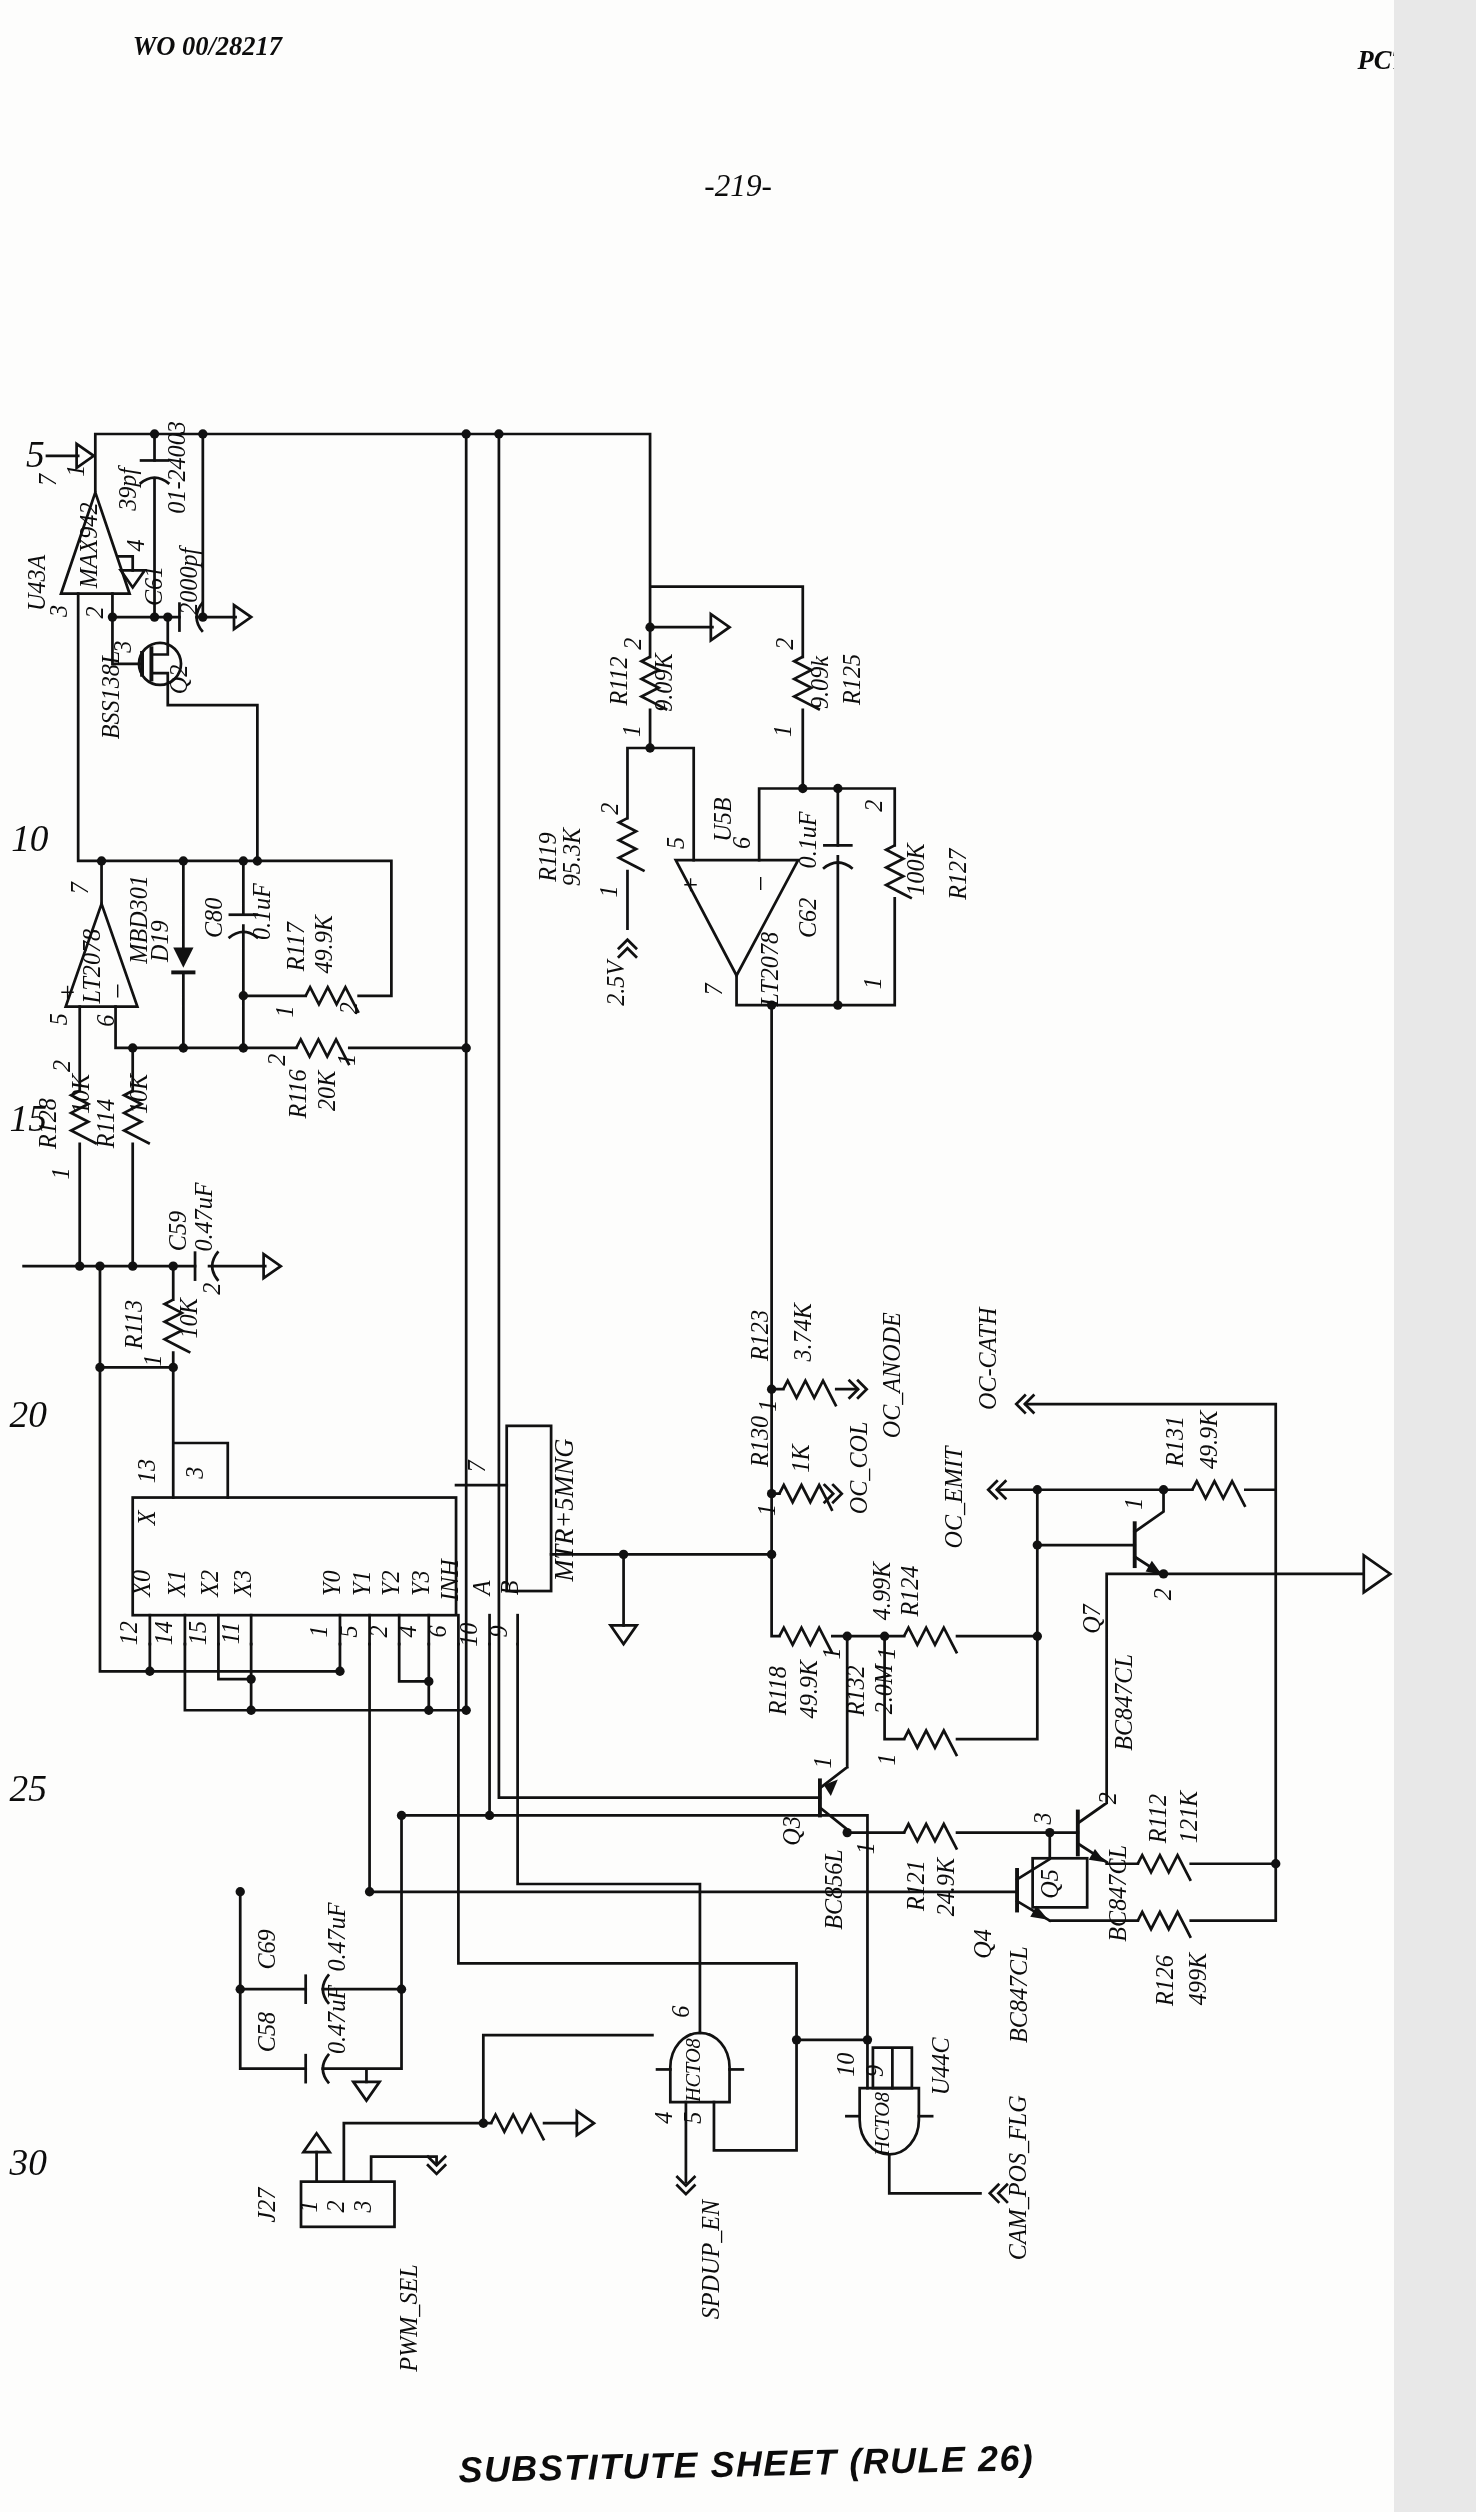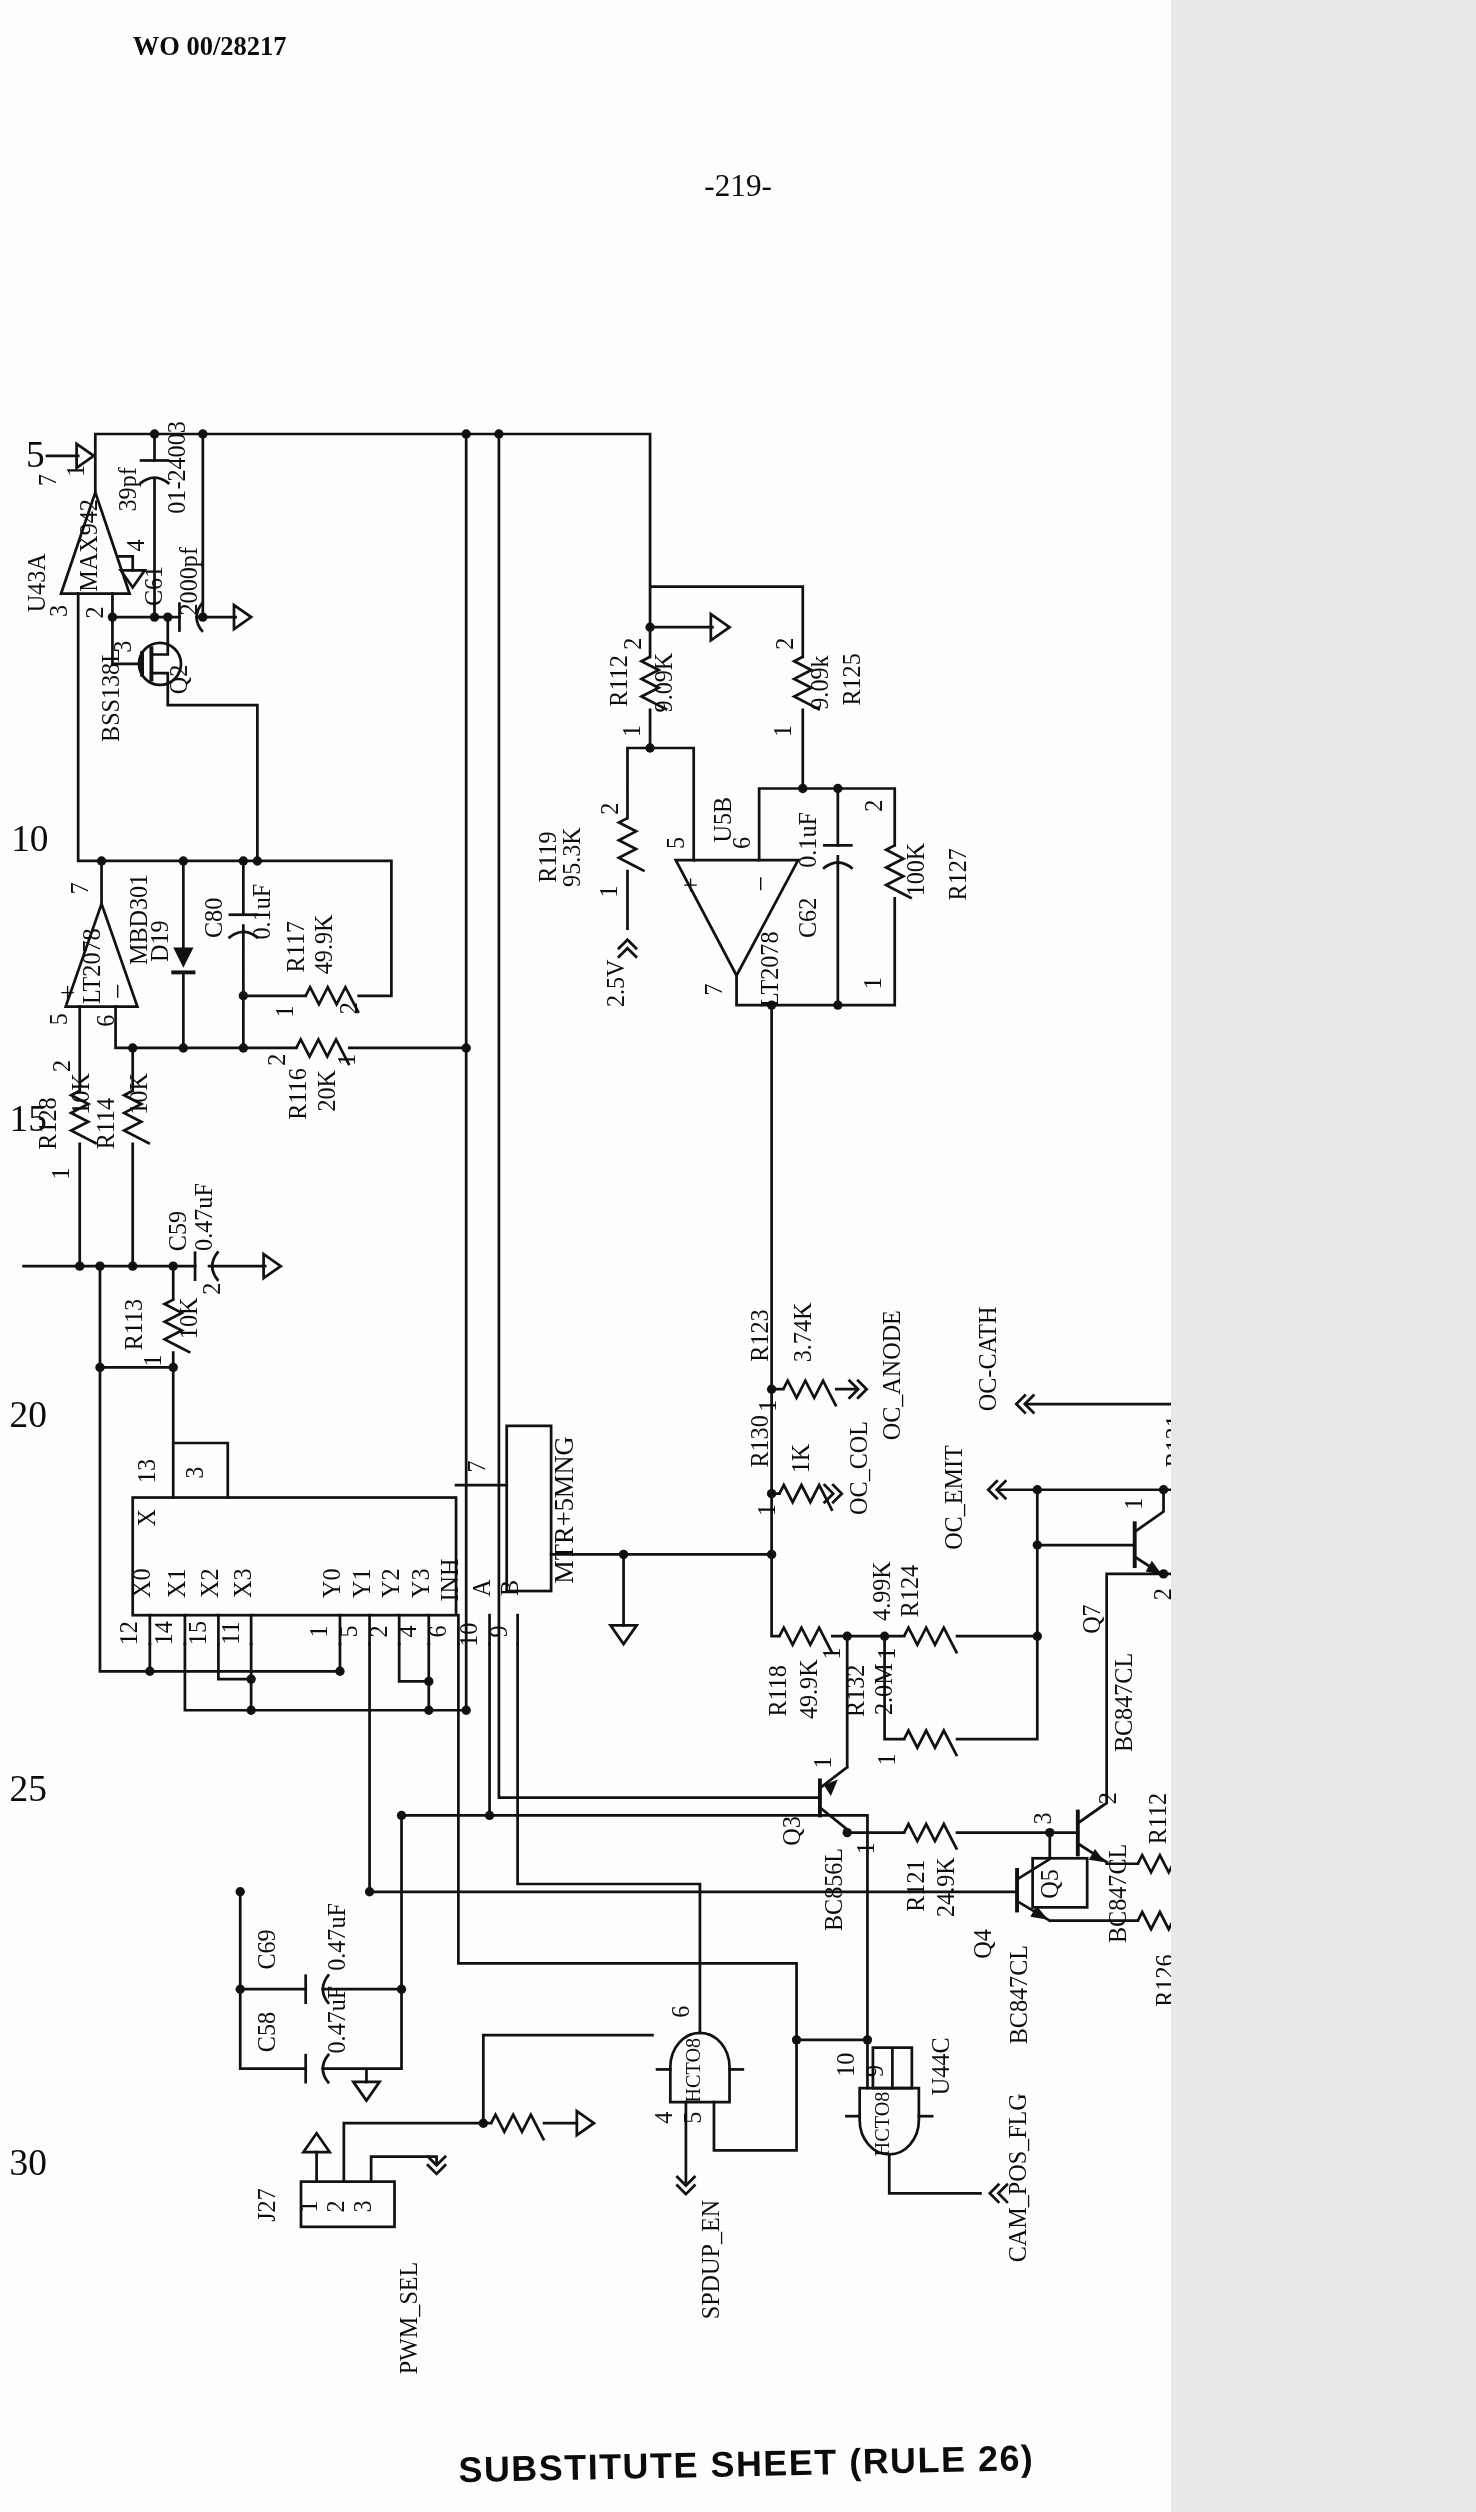--- a/index.html
+++ b/index.html
@@ -1,17 +1,17 @@
 <!DOCTYPE html>
 <html style="font-size:12.5px"><head>
 <meta charset="utf-8">
 <style>
   html,body{margin:0;padding:0;background:#e8e8e8;}
-  .page{position:relative;width:1171px;height:2512px;background:#fdfdfc;overflow:hidden;
-        font-family:"Liberation Serif", serif;}
+  .page{position:relative;width:1394px;height:2512px;background:#fdfdfc;overflow:hidden;
+        font-family:"Liberation Serif", serif;font-style:italic;}
   svg{position:absolute;left:0;top:0;}
   .wire{fill:none;stroke:#111;stroke-width:3.5;stroke-linecap:square;stroke-linejoin:miter;}
   .thick{stroke-width:5;}
   .comp{fill:none;stroke:#111;stroke-width:3.5;}
   .dot{fill:#111;stroke:none;}
   .solid{fill:#111;stroke:none;}
   .openarrow{fill:none;stroke:#111;stroke-width:3.5;stroke-linejoin:miter;}
   text{fill:#0c0c0c;}
   .hdr{font-weight:bold;font-size:34px;}
   .pg{font-size:40px;}

